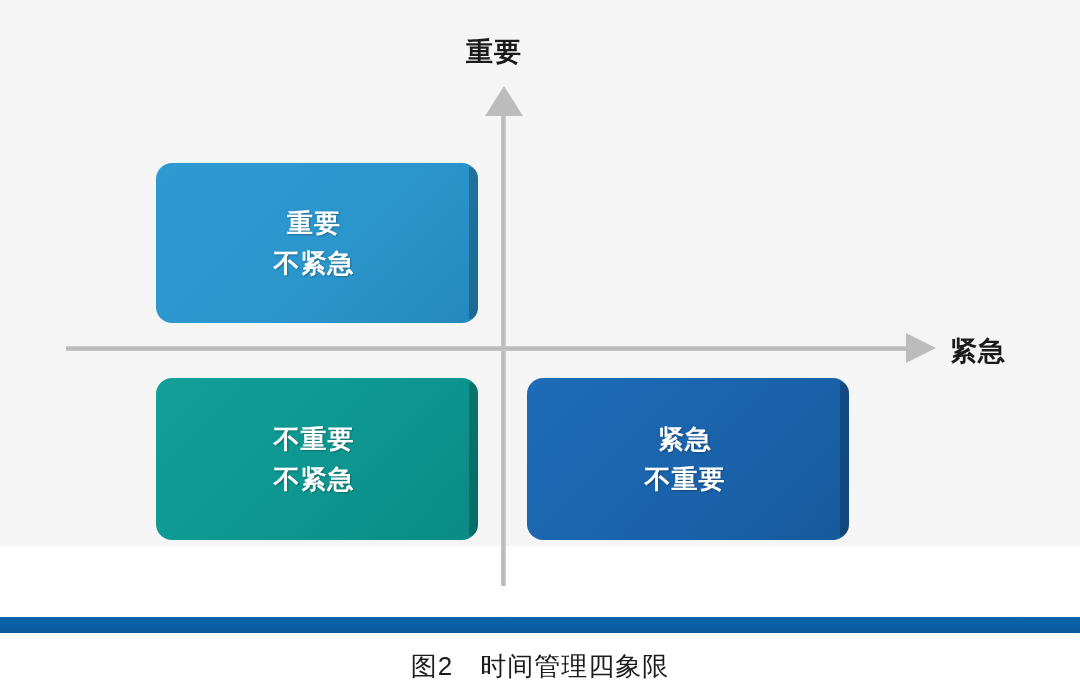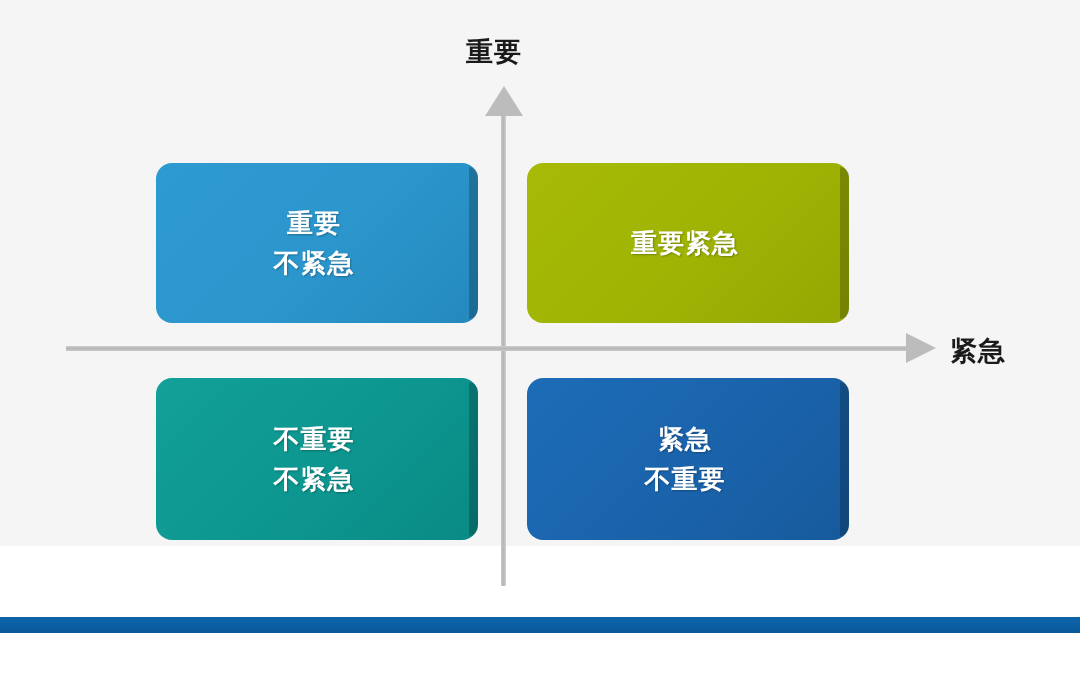--- a/index.html
+++ b/index.html
@@ -187,38 +187,36 @@
     <div class="axis-label axis-label-top">重要</div>
     <div class="axis-label axis-label-right">紧急</div>
 
     <div class="quad quad-tl">
       <div class="quad-inner">
         <div>重要</div>
         <div>不紧急</div>
       </div>
     </div>
 
-    <div class="quad quad-tr">
-      <div class="quad-inner">
-        <div>重要紧急</div>
-      </div>
-    </div>
 
     <div class="quad quad-bl">
       <div class="quad-inner">
         <div>不重要</div>
         <div>不紧急</div>
       </div>
     </div>
 
     <div class="quad quad-br">
       <div class="quad-inner">
         <div>紧急</div>
         <div>不重要</div>
       </div>
     </div>
 
   </div>
 
   <div class="blue-bar"></div>
 
+  <div class="caption-area">
+    <div class="caption-text">图2　时间管理四象限</div>
+  </div>
 
 </div>
 
 </body></html>

